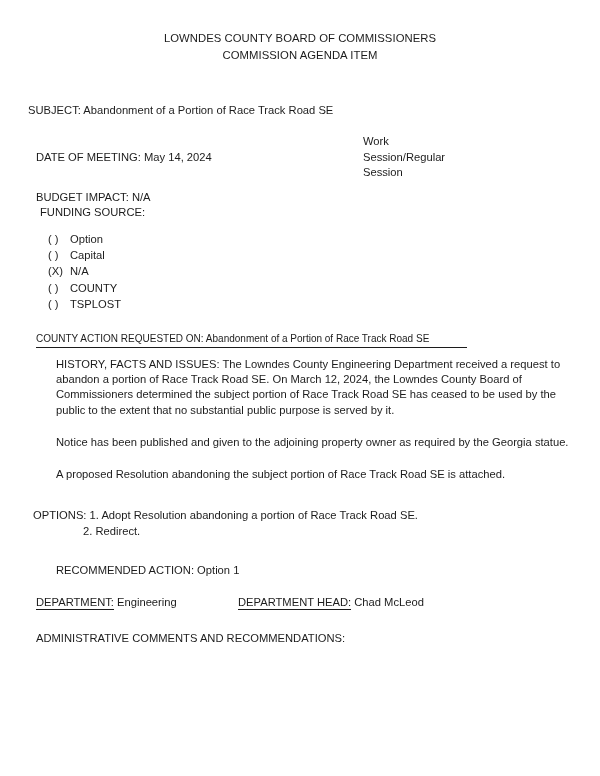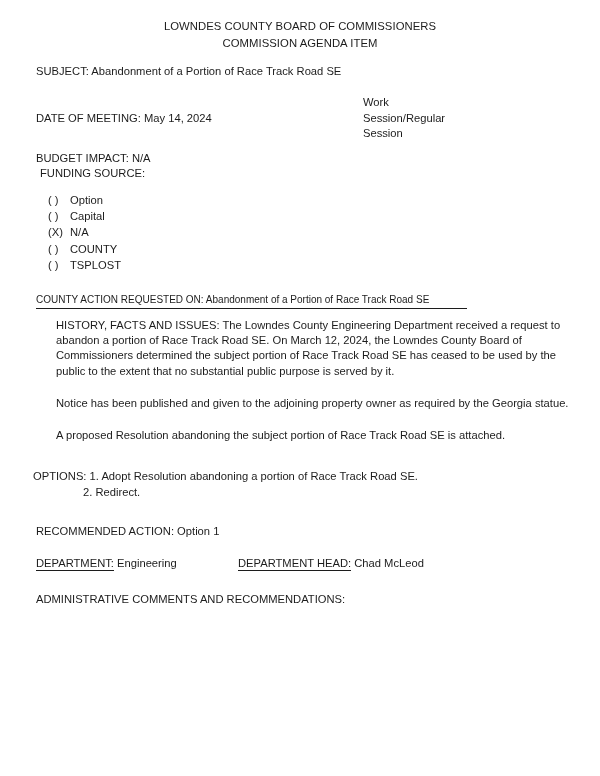--- a/index.html
+++ b/index.html
@@ -22,39 +22,39 @@
     width: 600px;
     height: 776px;
     box-sizing: border-box;
     background: #ffffff;
     overflow: hidden;
   }
 
   
   .doc-header {
     text-align: center;
-    padding-top: 18px;
+    padding-top: 30px;
     line-height: 17px;
   }
   .doc-header .title-line {
     font-size: 11.3px;
     letter-spacing: 0.05px;
     white-space: nowrap;
   }
 
   
   .line {
     font-size: 11.2px;
     line-height: 15px;
     white-space: nowrap;
   }
 
   .subject-row {
-    margin-top: 12px;
-    padding-left: 36px;
+    margin-top: 39px;
+    padding-left: 28px;
   }
 
   
   .meeting-block {
     position: relative;
     margin-top: 14px;
     min-height: 46px;
   }
   .meeting-date {
     position: absolute;
@@ -133,21 +133,21 @@
     line-height: 15.4px;
   }
   .options-first { white-space: nowrap; }
   .options-second {
     white-space: nowrap;
     padding-left: 50px;
   }
 
   .recommended-row {
     margin-top: 24px;
-    padding-left: 36px;
+    padding-left: 56px;
   }
 
   
   .dept-row {
     position: relative;
     margin-top: 17px;
     height: 16px;
   }
   .dept-cell {
     position: absolute;

